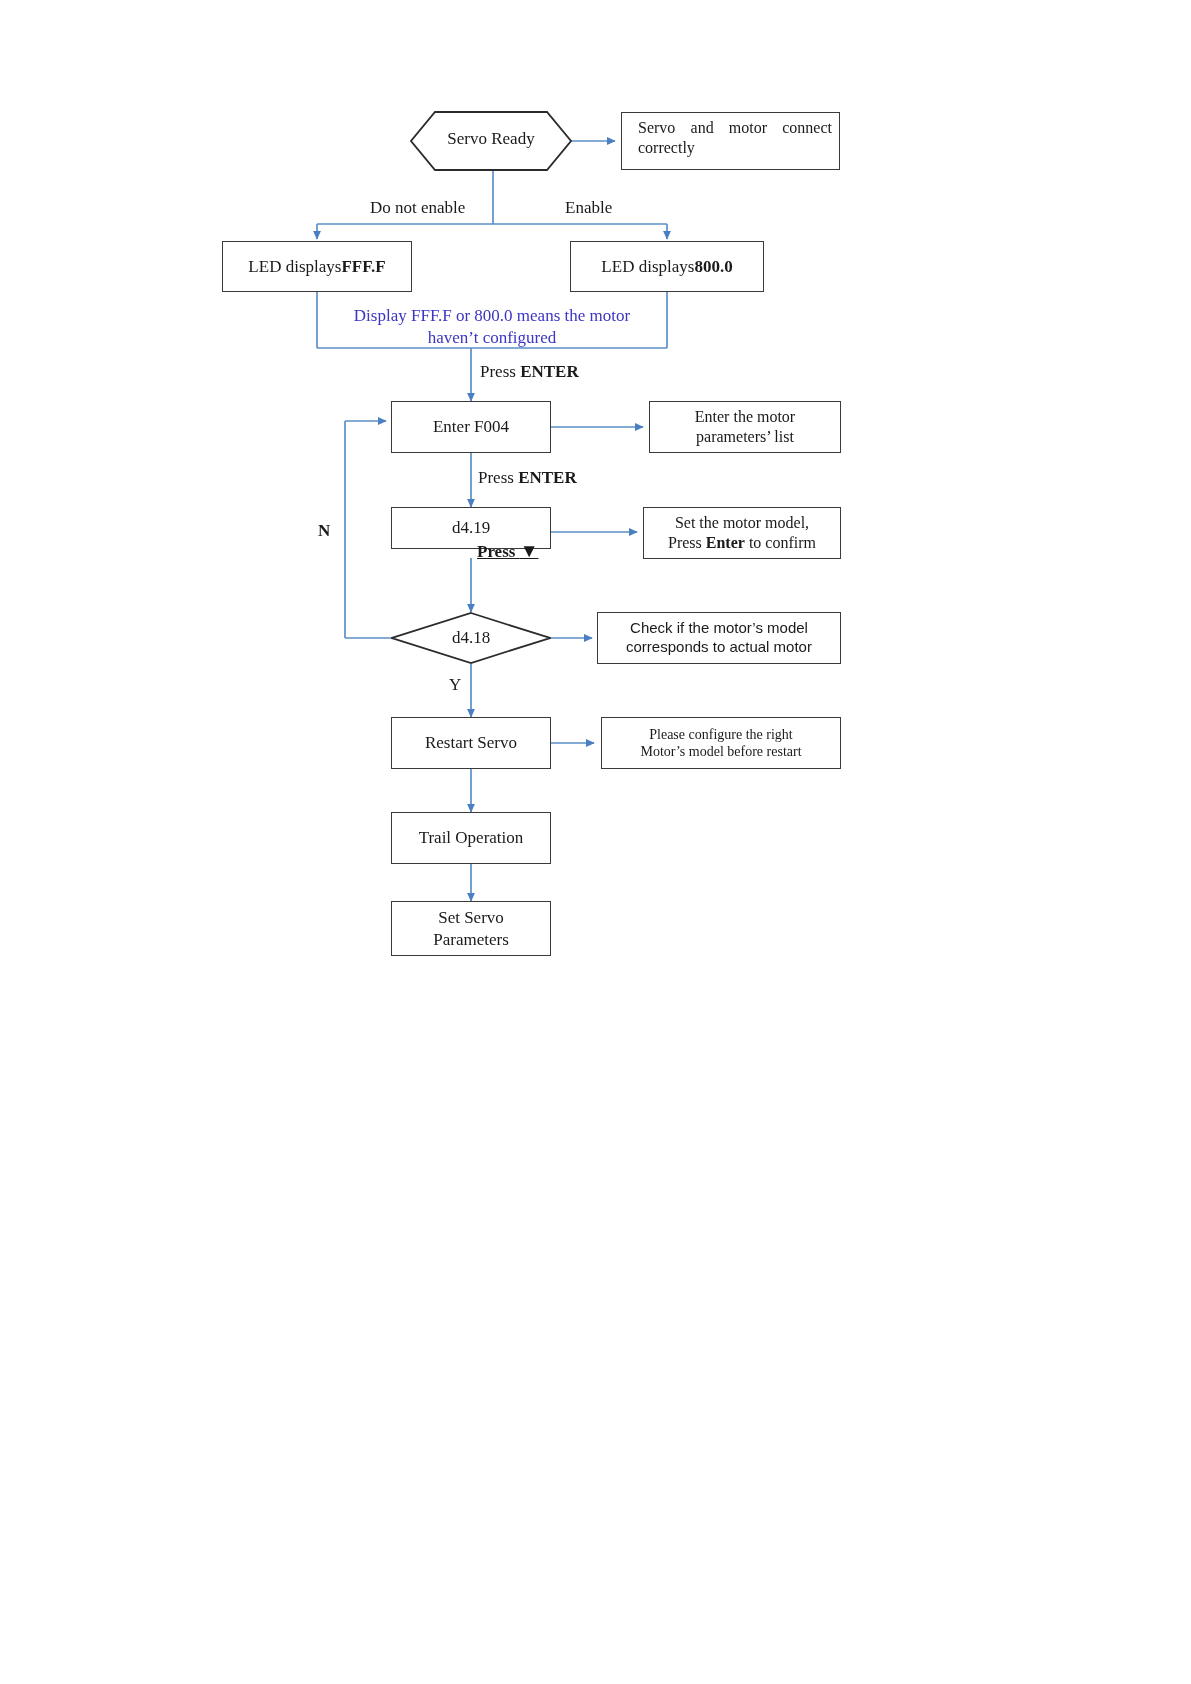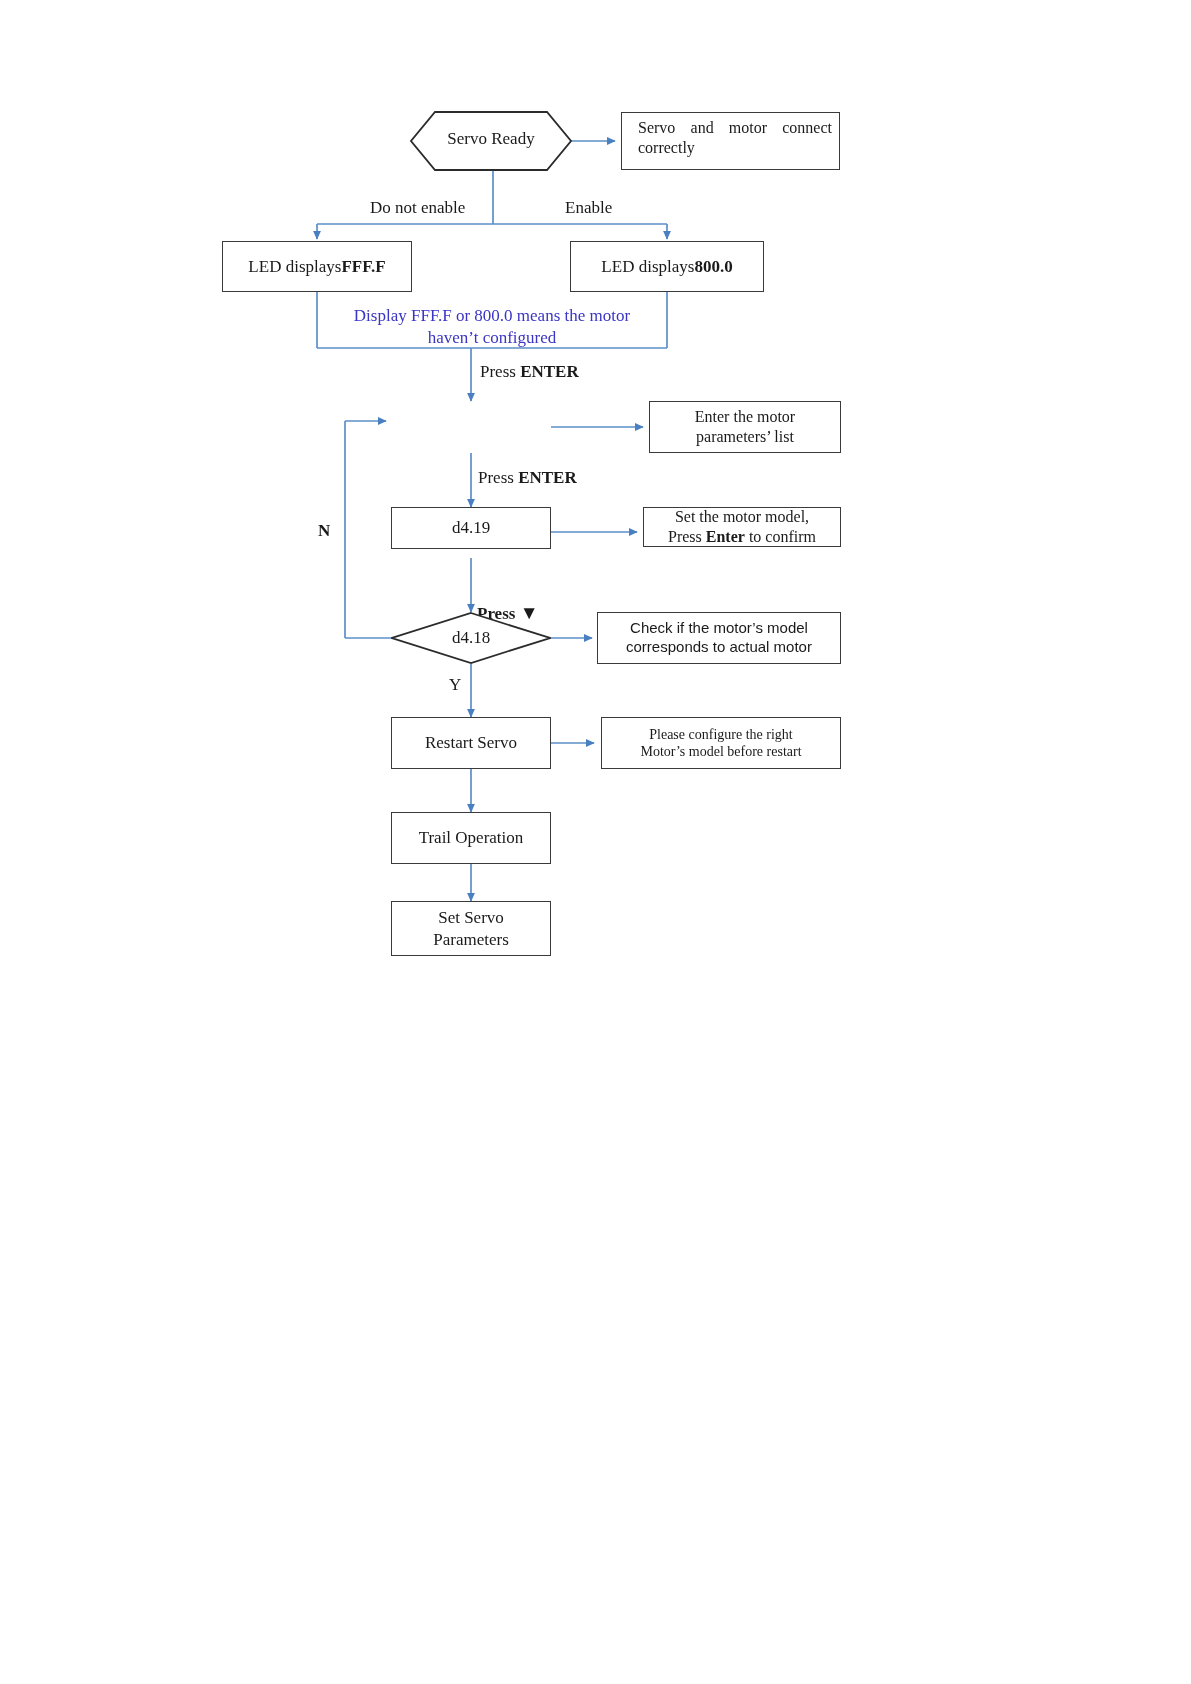--- a/index.html
+++ b/index.html
@@ -173,44 +173,47 @@
 
   <div class="lbl blue-note" style="left:322px; top:305px; width:340px; font-size:17px;">
     <div>Display FFF.F or 800.0 means the motor</div>
     <div>haven’t configured</div>
   </div>
 
   <div class="lbl serif" style="left:480px; top:362px; font-size:17px;">
     <span>Press </span><span class="b">ENTER</span>
   </div>
 
+  <div class="node box serif" style="left:391px; top:401px; width:160px; height:52px; font-size:17px;">
+    <span>Enter F004</span>
+  </div>
 
   <div class="node box serif" style="left:649px; top:401px; width:192px; height:52px; font-size:16px; flex-direction:column;">
     <span>Enter the motor</span>
     <span>parameters’   list</span>
   </div>
 
   <div class="lbl serif" style="left:478px; top:468px; font-size:17px;">
     <span>Press </span><span class="b">ENTER</span>
   </div>
 
   <div class="node box serif" style="left:391px; top:507px; width:160px; height:42px; font-size:17px;">
     <span>d4.19</span>
   </div>
 
-  <div class="node box serif" style="left:643px; top:507px; width:198px; height:40px; font-size:16px; flex-direction:column;">
+  <div class="node box serif" style="left:643px; top:507px; width:198px; height:52px; font-size:16px; flex-direction:column;">
     <span>Set the motor model,</span>
     <span><span>Press </span><span class="b">Enter</span><span> to confirm</span></span>
   </div>
 
   <div class="lbl serif b" style="left:318px; top:521px; font-size:17px;">
     <span>N</span>
   </div>
 
-  <div class="lbl serif b" style="left:477px; top:603px; font-size:17px;">
+  <div class="lbl serif b" style="left:477px; top:541px; font-size:17px;text-decoration:underline;">
     <span>Press </span><span class="tri">▼</span>
   </div>
 
   <div class="diamondwrap" style="left:391px; top:612px; width:160px; height:52px;">
     <svg width="160" height="52" viewBox="0 0 160 52" xmlns="http://www.w3.org/2000/svg">
       <polygon points="80,1 159,26 80,51 1,26" fill="#ffffff" stroke="#2b2b2b" stroke-width="1.8"></polygon>
     </svg>
     <div class="dtext serif" style="font-size:17px;">d4.18</div>
   </div>
 

